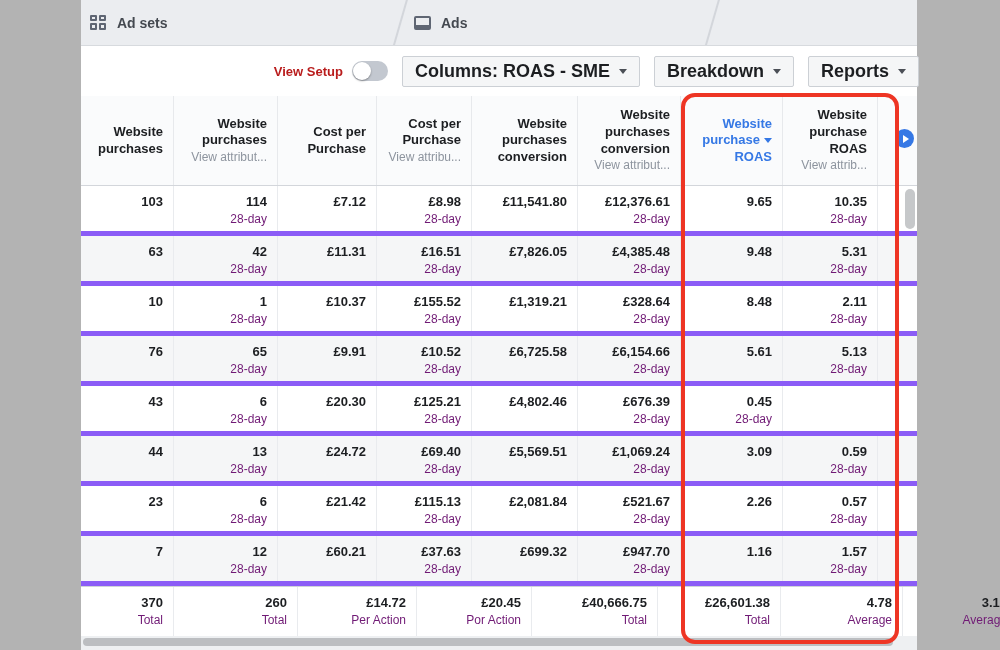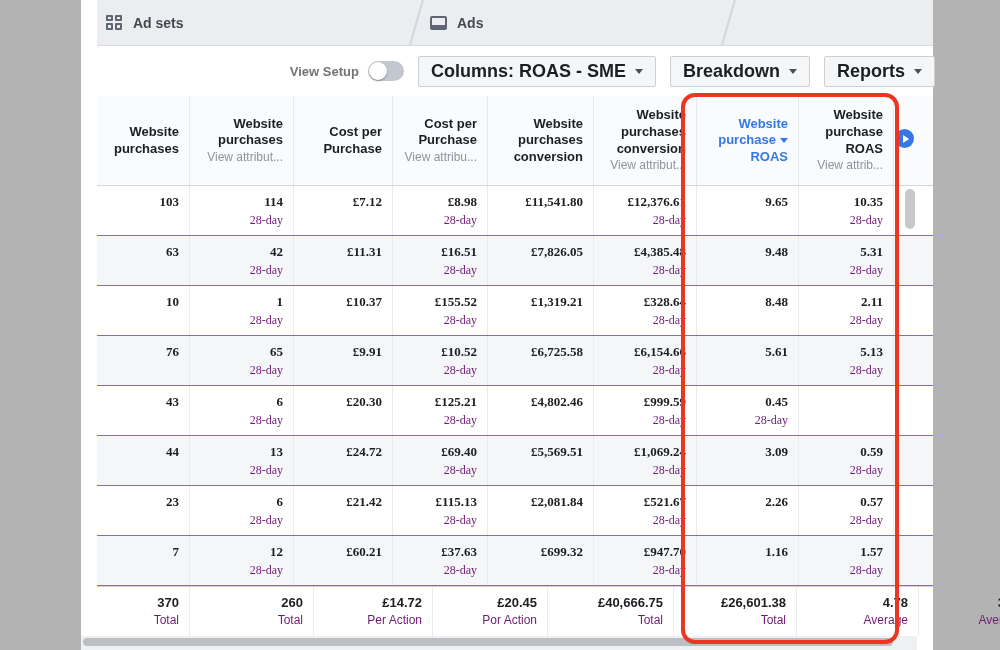--- a/index.html
+++ b/index.html
@@ -1,58 +1,58 @@
 <!DOCTYPE html>
 <html><head>
 <meta charset="utf-8">
 <style>
   html,body{margin:0;padding:0;}
   .stage{position:relative;width:1000px;height:650px;background:#b3b3b3;overflow:hidden;
          font-family:"Liberation Sans",sans-serif;-webkit-font-smoothing:antialiased;}
-  .content{position:absolute;left:81px;top:0;width:836px;height:650px;background:#fff;padding-left:16px;}
+  .content{position:absolute;left:81px;top:0;width:836px;height:650px;background:#fff;}
 
   
   .tabbar{position:relative;height:45px;background:#ebedf0;border-bottom:1px solid #d7dade;overflow:hidden;}
   .tab{position:absolute;top:0;height:45px;display:flex;align-items:center;gap:10px;
        font-size:14px;font-weight:bold;color:#444950;cursor:pointer;}
   .tab-adsets{left:9px;}
   .tab-ads{left:333px;}
   .diag{position:absolute;top:-4px;width:2px;height:56px;background:#d3d6db;transform:rotate(16deg);}
   .diag1{left:318px;}
   .diag2{left:630px;}
   
   .icon-adsets{width:17px;height:16px;display:grid;grid-template-columns:7px 7px;grid-template-rows:6px 7px;gap:2px;}
   .icon-adsets span{border:2px solid #5f6673;border-radius:1px;box-sizing:border-box;}
   
   .icon-ads{width:17px;height:14px;border:2px solid #5f6673;border-radius:2px;box-sizing:border-box;display:flex;flex-direction:column;justify-content:flex-end;}
   .icon-ads i{display:block;height:3px;background:#5f6673;}
 
   
   .toolbar{height:50px;background:#fff;display:flex;align-items:center;justify-content:flex-end;gap:14px;}
-  .viewsetup{display:flex;align-items:center;gap:9px;font-size:13px;font-weight:bold;color:#737373;}
+  .viewsetup{display:flex;align-items:center;gap:9px;font-size:13px;font-weight:bold;color:#b91c1c;}
   .toggle{position:relative;width:36px;height:20px;border-radius:10px;background:#c3c8d0;cursor:pointer;}
   .toggle .knob{position:absolute;left:1px;top:1px;width:18px;height:18px;border-radius:50%;background:#fff;
                 box-shadow:0 1px 2px rgba(0,0,0,.35);}
   .btn{height:31px;display:flex;align-items:center;gap:9px;padding:0 12px;background:#f5f6f7;
        border:1px solid #ccd0d5;border-radius:2px;font-size:18px;font-weight:bold;color:#1c1e21;cursor:pointer;box-sizing:border-box;}
   .btn-reports{margin-right:-2px;}
   .caret{width:0;height:0;border-left:4px solid transparent;border-right:4px solid transparent;border-top:5px solid #4b4f56;}
   .caret-blue{display:inline-block;width:0;height:0;border-left:4px solid transparent;border-right:4px solid transparent;
               border-top:5px solid #3578e5;margin-left:4px;position:relative;top:-1px;}
 
   
   .grid{display:grid;grid-template-columns:93px 104px 99px 95px 106px 103px 102px 95px 39px;}
   .thead{height:90px;background:#fafbfc;border-bottom:1px solid #d3d6db;box-sizing:border-box;}
   .th{display:flex;flex-direction:column;justify-content:center;align-items:flex-end;text-align:right;
       padding:0 10px 0 4px;border-right:1px solid #e7e9ec;font-size:13px;font-weight:bold;color:#1c1e21;
       line-height:1.28;overflow:hidden;box-sizing:border-box;}
   .th .hsub{font-weight:normal;font-size:12px;color:#8d949e;margin-top:1px;white-space:nowrap;}
   .th.sorted{color:#3578e5;}
   .th.spacer,.td.spacer{border-right:none;}
-  .tr{height:50px;background:#fff;border-bottom:1px solid #8b5cf6;box-sizing:border-box;font-family:Liberation Serif, serif;}
+  .tr{height:50px;background:#fff;border-bottom:5px solid #8b5cf6;box-sizing:border-box;}
   .tr.alt{background:#f5f6f7;}
   .td{padding:8px 10px 0 4px;text-align:right;border-right:1px solid #e9ebee;box-sizing:border-box;overflow:hidden;}
   .val{font-size:13px;font-weight:bold;color:#1c1e21;white-space:nowrap;}
   .sub{font-size:12px;color:#701a75;margin-top:3px;white-space:nowrap;}
   .tfoot{height:50px;background:#fff;border-top:1px solid #cfd3d8;box-sizing:border-box;gap:20px;}
 
   
   .bottombar{position:absolute;left:0;top:636px;width:836px;height:14px;background:#eef0f2;}
   .hthumb{position:absolute;left:2px;top:2px;width:810px;height:8px;border-radius:4px;background:#bcbec1;}
   .vthumb{position:absolute;left:905px;top:189px;width:10px;height:40px;border-radius:5px;background:#c6c8ca;z-index:4;}
@@ -281,21 +281,21 @@
             <div class="val">£20.30</div>
           </div>
           <div class="td">
             <div class="val">£125.21</div>
             <div class="sub">28-day</div>
           </div>
           <div class="td">
             <div class="val">£4,802.46</div>
           </div>
           <div class="td">
-            <div class="val">£999.59</div>
+            <div class="val">£676.39</div>
             <div class="sub">28-day</div>
           </div>
           <div class="td">
             <div class="val">0.45</div>
             <div class="sub">28-day</div>
           </div>
           <div class="td spacer"></div>
         </div>
         <div class="tr grid alt">
           <div class="td">

